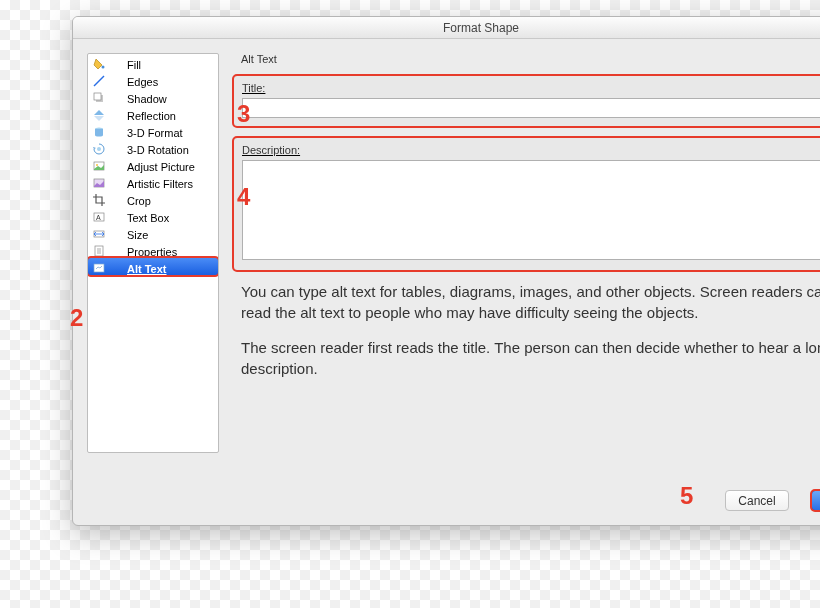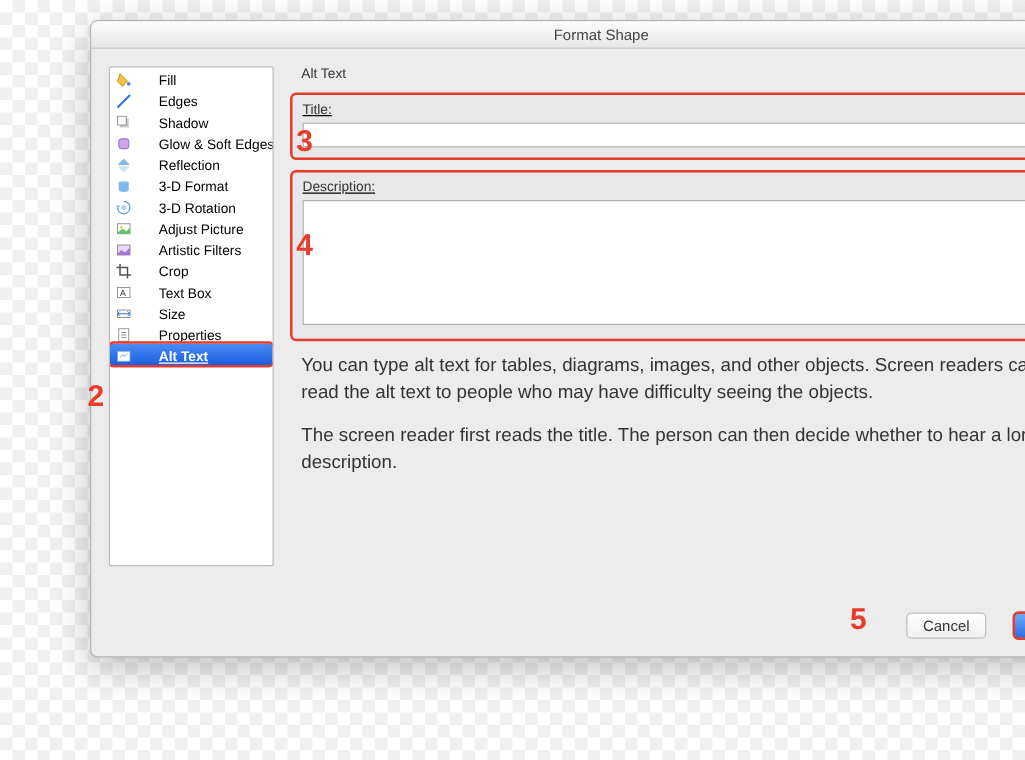--- a/index.html
+++ b/index.html
@@ -210,28 +210,20 @@
             <svg viewBox="0 0 12 12">
               <rect x="3" y="3" width="7" height="7" fill="#c9c9c9"></rect>
               <rect x="1" y="1" width="7" height="7" fill="#fff" stroke="#888" stroke-width="0.7"></rect>
             </svg>
           </span>
         <span>Shadow</span>
       </div>
       <div class="sidebar-item">
         <span class="icon">
             <svg viewBox="0 0 12 12">
-              <rect x="2" y="2" width="8" height="8" rx="2" fill="#c9a6e8" stroke="#8a5cc9" stroke-width="0.7"></rect>
-            </svg>
-          </span>
-        <span>Glow &amp; Soft Edges</span>
-      </div>
-      <div class="sidebar-item">
-        <span class="icon">
-            <svg viewBox="0 0 12 12">
               <path d="M1 6 L6 1 L11 6 Z" fill="#7fb8e8"></path>
               <path d="M1 7 L6 12 L11 7 Z" fill="#cde2f5"></path>
             </svg>
           </span>
         <span>Reflection</span>
       </div>
       <div class="sidebar-item">
         <span class="icon">
             <svg viewBox="0 0 12 12">
               <ellipse cx="6" cy="3" rx="4" ry="1.5" fill="#a8d4f0"></ellipse>

